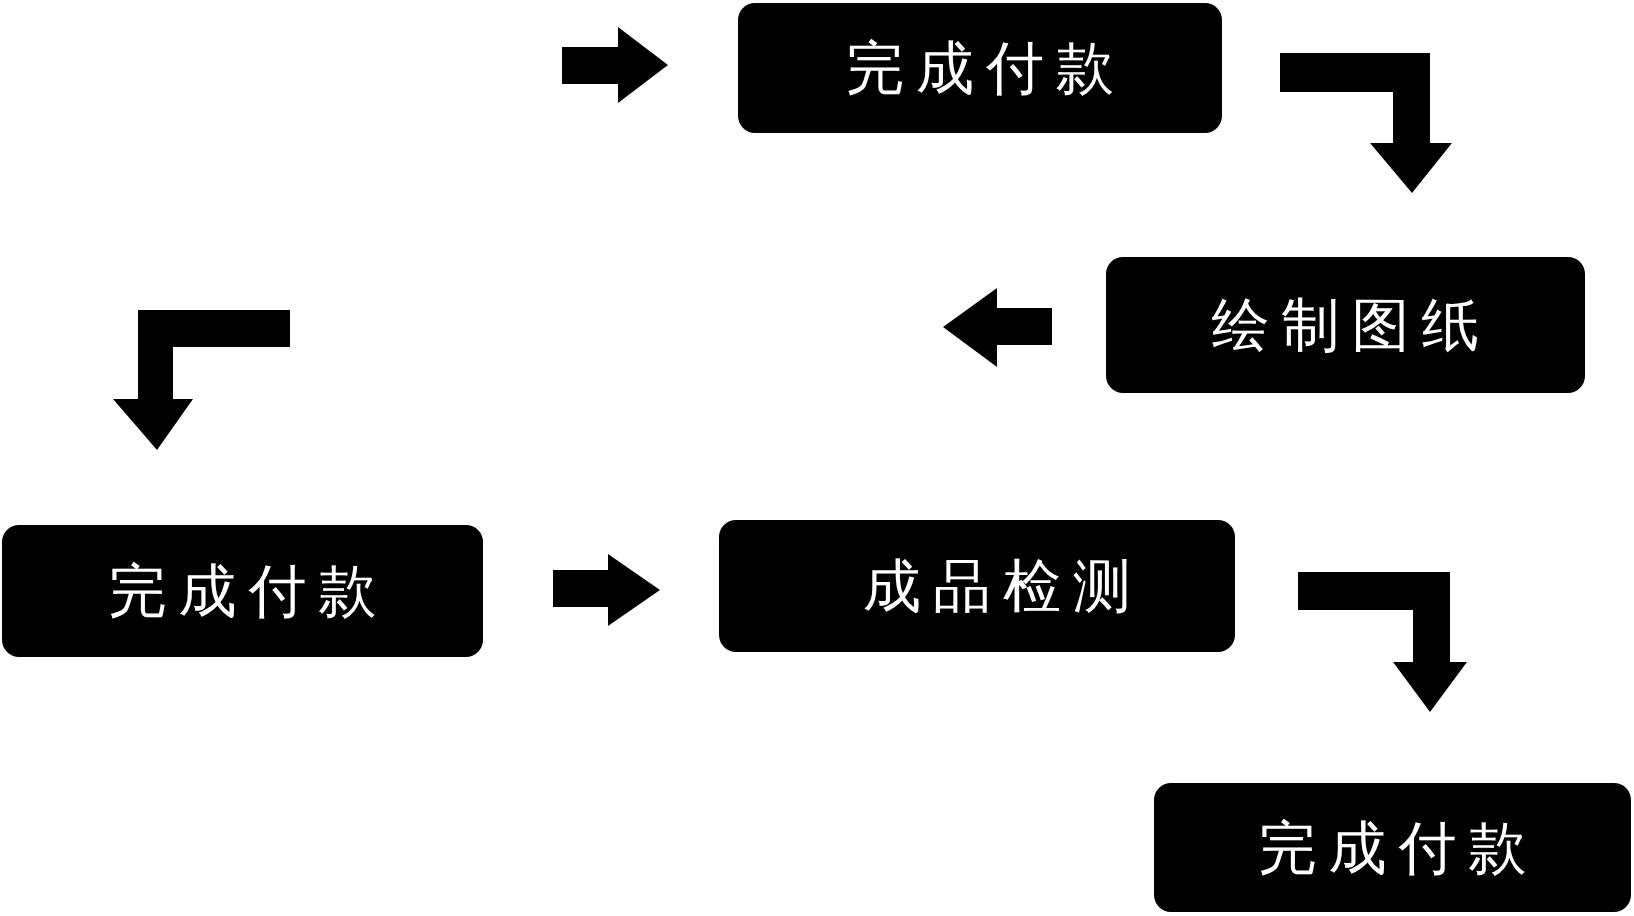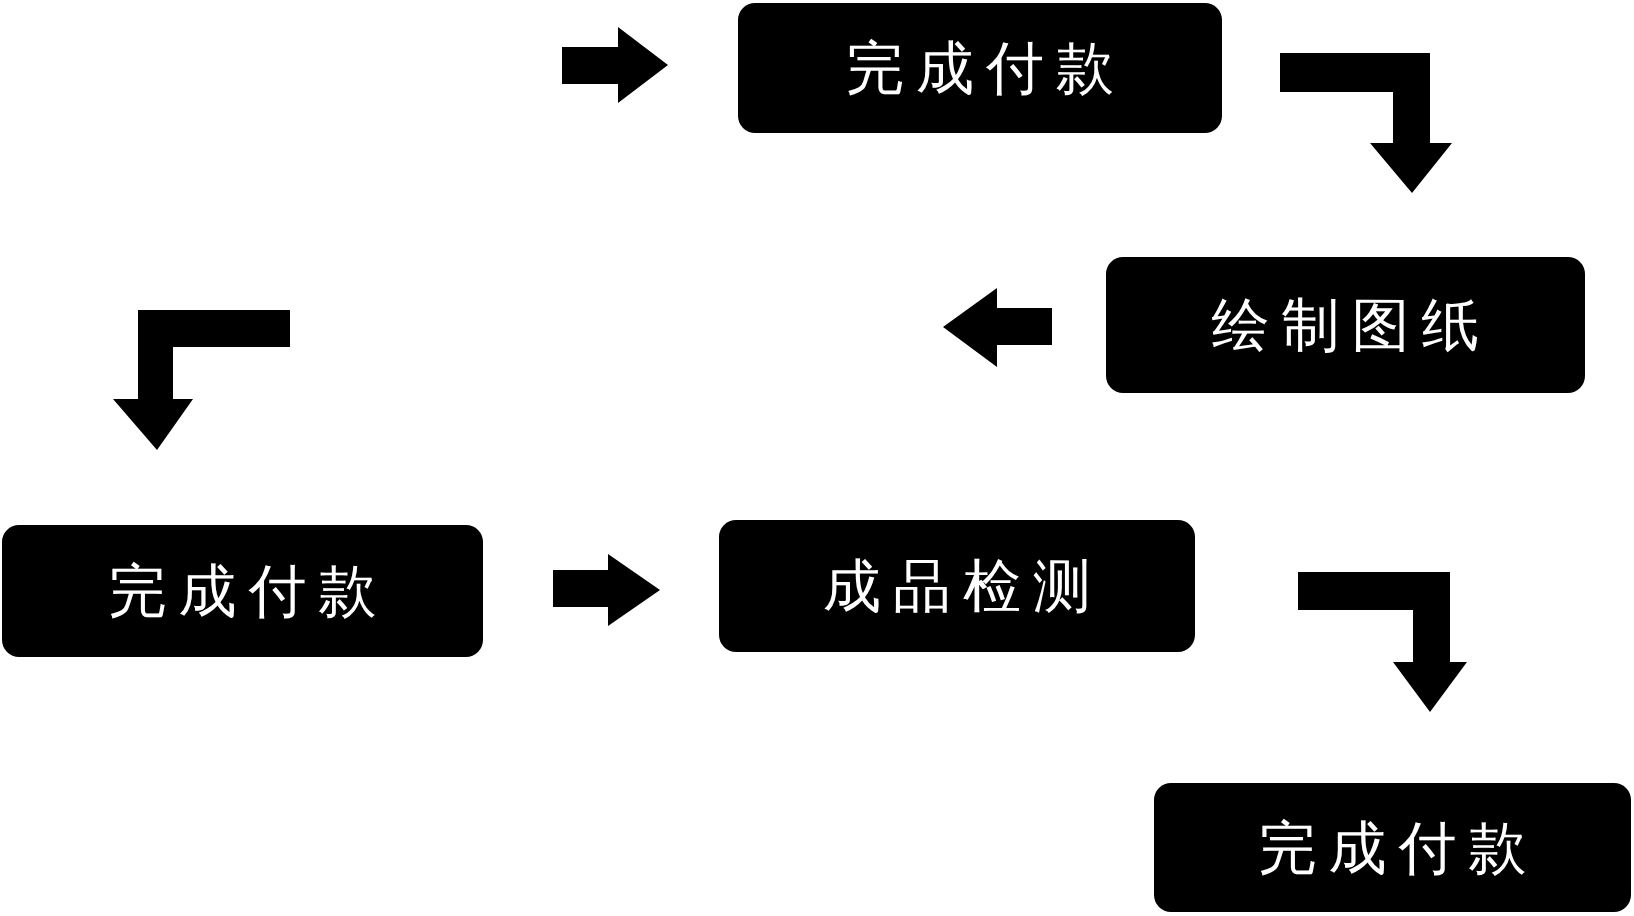--- a/index.html
+++ b/index.html
@@ -42,21 +42,21 @@
     line-height: 1;
   }
   
   .n1 { left: 3px;    top: 3px;   width: 478px; height: 131px; font-size: 55px; letter-spacing: 1px; }
   
   .ls { font-size: 58px; letter-spacing: 12px; text-indent: 12px; }
   .n2 { left: 738px;  top: 3px;   width: 484px; height: 130px; }
   .n3 { left: 402px;  top: 258px; width: 485px; height: 134px; }
   .n4 { left: 1106px; top: 257px; width: 479px; height: 136px; }
   .n5 { left: 2px;    top: 525px; width: 481px; height: 132px; }
-  .n6 { left: 719px;  top: 520px; width: 476px; height: 132px; }
+  .n6 { left: 719px;  top: 520px; width: 476px; height: 132px; padding-left: 40px; }
   .n7 { left: 1154px; top: 783px; width: 477px; height: 129px; }
 </style>
 </head>
 <body>
 
 <div class="canvas">
 
   <svg class="arrows" viewBox="0 0 1634 916" xmlns="http://www.w3.org/2000/svg">
 
     <polygon points="562,47 618,47 618,27 668,65 618,103 618,84 562,84"></polygon>

